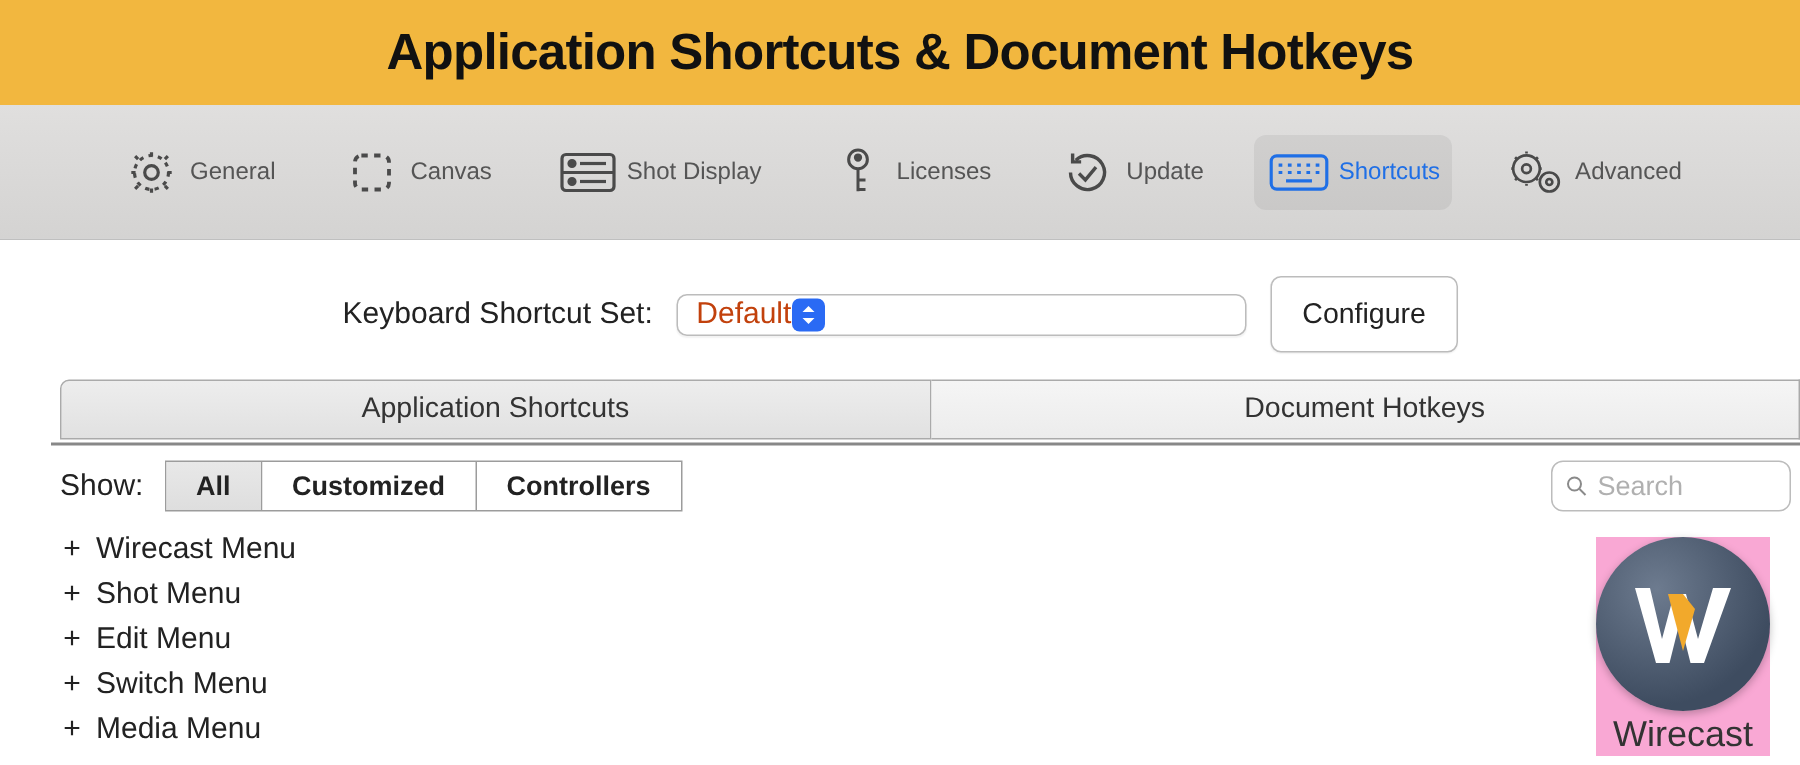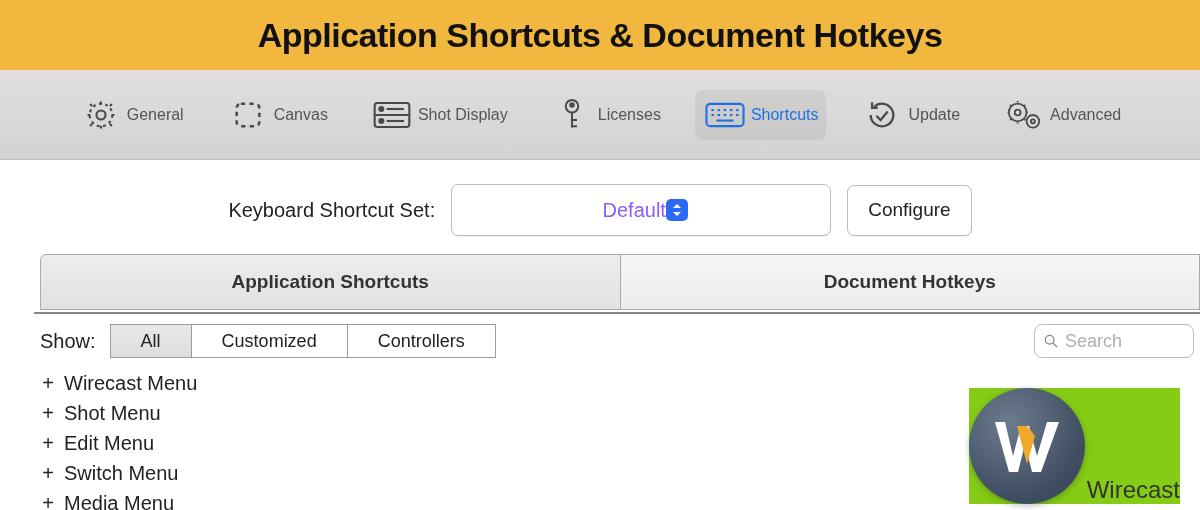--- a/index.html
+++ b/index.html
@@ -66,30 +66,30 @@
     justify-content: center;
     gap: 16px;
     padding: 24px 0 18px 0;
   }
   .set-row .lbl {
     font-size: 20px;
     color: #222;
   }
   .select {
     width: 380px;
-    height: 52px;
+    height: 28px;
     border: 1px solid #bcbcbc;
     border-radius: 7px;
     background: #fff;
     display: flex;
     align-items: center;
-    justify-content: center;
+    justify-content: flex-start;
     padding: 0 4px 0 12px;
     font-size: 20px;
-    color: #8b5cf6;
+    color: #c2410c;
     box-shadow: 0 1px 1px rgba(0,0,0,0.05);
     cursor: pointer;
   }
   .select .chev {
     width: 22px;
     height: 22px;
     background: #2a6af4;
     border-radius: 5px;
     display:flex;
     align-items:center;
@@ -104,24 +104,23 @@
     font-size: 19px;
     color: #222;
     box-shadow: 0 1px 1px rgba(0,0,0,0.05);
     cursor: pointer;
     display: flex;
     align-items: center;
   }
 
   .bigtabs {
     display: flex;
-    height: 56px;
+    height: 40px;
     margin: 0 0 0 40px;
     border-top-left-radius: 6px;
-    font-weight: bold;
   }
   .bigtab {
     flex: 1;
     border: 1px solid #aaa;
     background: linear-gradient(#f5f5f5, #ececec);
     display:flex;
     align-items:center;
     justify-content:center;
     font-size: 19px;
     color:#333;
@@ -151,28 +150,29 @@
   .filter-row .show {
     font-size: 20px;
     color:#222;
   }
   .seg {
     display:flex;
     border:1px solid #9c9c9c;
     height: 34px;
   }
   .seg .seg-btn {
-    padding: 0 30px;
+    padding: 0 20px;
     display:flex;
     align-items:center;
     font-size: 18px;
     color:#222;
     border-right:1px solid #9c9c9c;
     background:#fff;
     cursor:pointer;
+    font-weight:bold;
   }
   .seg .seg-btn:last-child{ border-right:none; }
   .seg .seg-btn.selected {
     background: linear-gradient(#e8e8e8, #dedede);
   }
   .search {
     margin-left: auto;
     margin-right: 6px;
     width: 160px;
     height: 34px;
@@ -214,24 +214,24 @@
     width: 16px;
     text-align:center;
     color:#222;
   }
 
   .logo-area {
     position: absolute;
     right: 20px;
     bottom: 6px;
     display:flex;
-    flex-direction:row;
-    align-items:flex-end;
+    flex-direction:column;
+    align-items:center;
     gap: 2px;
-    background: #84cc16;
+    background: #f9a8d4;
   }
   .logo-circle {
     width: 116px;
     height: 116px;
     border-radius: 58px;
     background: radial-gradient(circle at 35% 30%, #6d7b8f, #3e4c60 70%);
     display:flex;
     align-items:center;
     justify-content:center;
     box-shadow: 0 2px 6px rgba(0,0,0,0.25);
@@ -285,20 +285,30 @@
     <div class="icon-wrap">
       <svg width="30" height="36" viewBox="0 0 24 28" fill="none" stroke="#4a4a4a" stroke-width="1.6">
         <circle cx="12" cy="7" r="5"></circle>
         <circle cx="12" cy="6" r="1.4" fill="#4a4a4a"></circle>
         <line x1="12" y1="12" x2="12" y2="24"></line>
         <line x1="12" y1="18" x2="16" y2="18"></line>
         <line x1="12" y1="23" x2="16" y2="23"></line>
       </svg>
     </div>
     <span class="label">Licenses</span>
+  </div>
+  <div class="tb-item">
+    <div class="icon-wrap">
+      <svg width="34" height="34" viewBox="0 0 24 24" fill="none" stroke="#4a4a4a" stroke-width="1.6">
+        <path d="M4 12a8 8 0 1 0 2.5-5.8"></path>
+        <polyline points="5,3 5,7 9,7"></polyline>
+        <polyline points="8,12.5 11,15.5 16,9.5"></polyline>
+      </svg>
+    </div>
+    <span class="label">Update</span>
   </div>
   <div class="tb-item selected">
     <div class="icon-wrap">
       <svg width="42" height="30" viewBox="0 0 34 22" fill="none" stroke="#1f6fe6" stroke-width="1.7">
         <rect x="2" y="2" width="30" height="18" rx="3"></rect>
         <line x1="6" y1="7" x2="8" y2="7"></line>
           <line x1="11" y1="7" x2="13" y2="7"></line>
           <line x1="16" y1="7" x2="18" y2="7"></line>
           <line x1="21" y1="7" x2="23" y2="7"></line>
           <line x1="26" y1="7" x2="28" y2="7"></line>
@@ -307,30 +317,20 @@
           <line x1="16" y1="11" x2="18" y2="11"></line>
           <line x1="21" y1="11" x2="23" y2="11"></line>
           <line x1="26" y1="11" x2="28" y2="11"></line>
         <line x1="10" y1="15.5" x2="24" y2="15.5"></line>
       </svg>
     </div>
     <span class="label">Shortcuts</span>
   </div>
   <div class="tb-item">
     <div class="icon-wrap">
-      <svg width="34" height="34" viewBox="0 0 24 24" fill="none" stroke="#4a4a4a" stroke-width="1.6">
-        <path d="M4 12a8 8 0 1 0 2.5-5.8"></path>
-        <polyline points="5,3 5,7 9,7"></polyline>
-        <polyline points="8,12.5 11,15.5 16,9.5"></polyline>
-      </svg>
-    </div>
-    <span class="label">Update</span>
-  </div>
-  <div class="tb-item">
-    <div class="icon-wrap">
       <svg width="38" height="34" viewBox="0 0 30 26" fill="none" stroke="#4a4a4a" stroke-width="1.4">
         <circle cx="10" cy="11" r="7"></circle>
           <circle cx="10" cy="11" r="2.3"></circle>
         <path d="M10 3v-1M10 20v-1M3 11h-1M18 11h-1M5 6l-1-1M16 17l-1-1M5 16l-1 1M16 5l-1 1"></path>
         <circle cx="22" cy="18" r="5"></circle>
           <circle cx="22" cy="18" r="1.6"></circle>
       </svg>
     </div>
     <span class="label">Advanced</span>
   </div>

